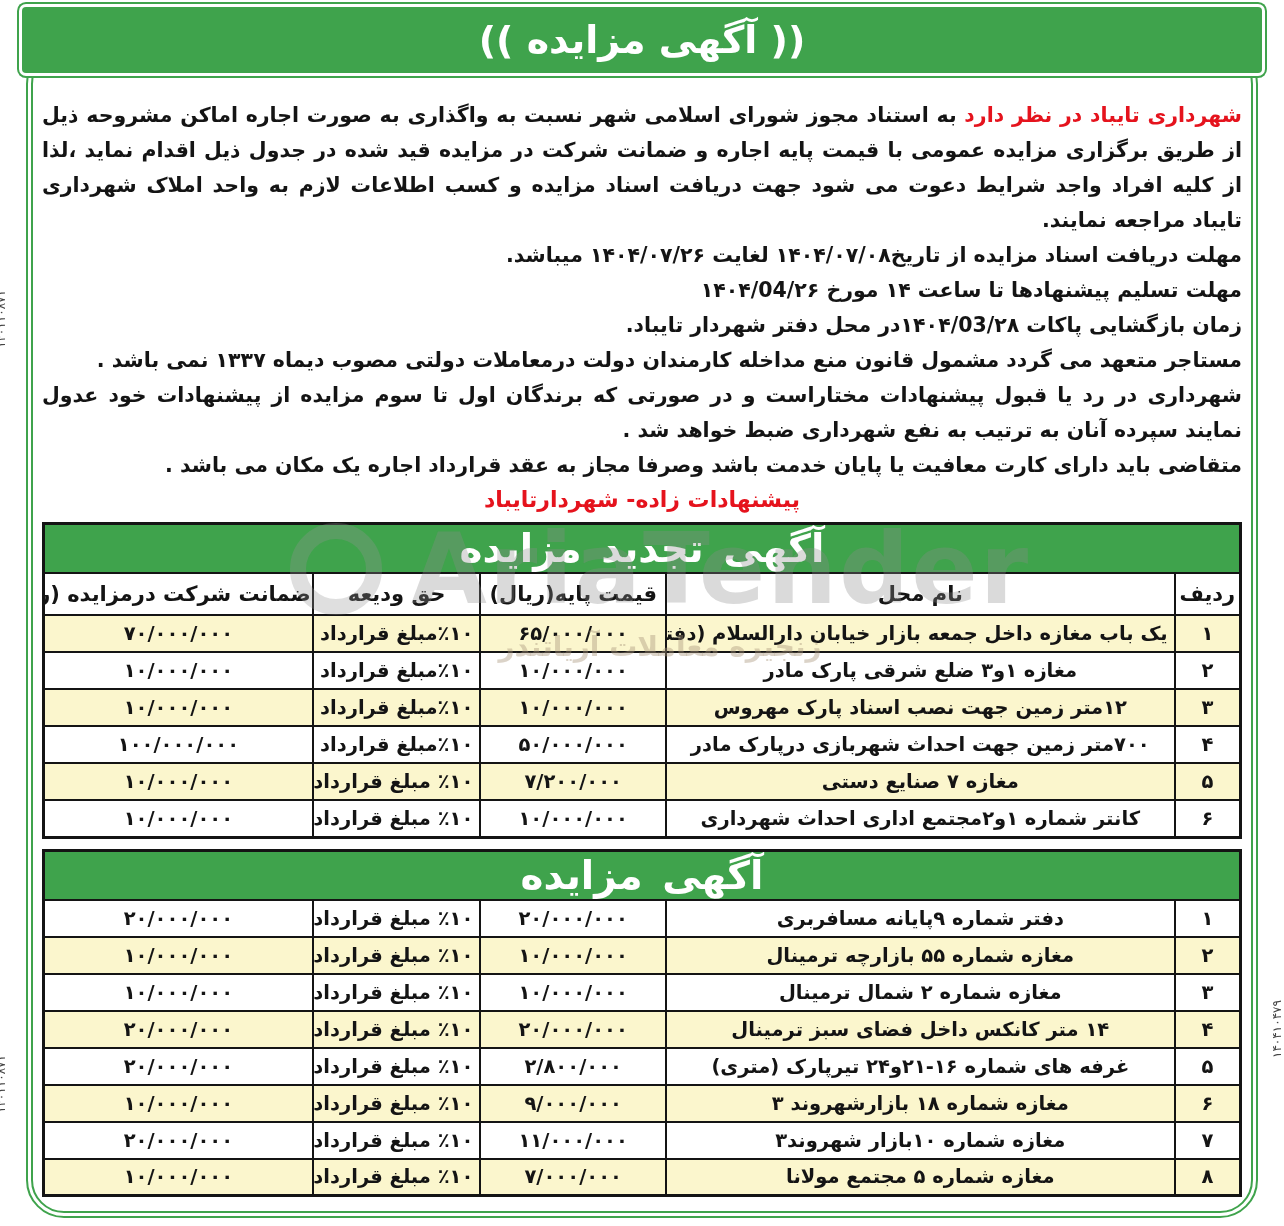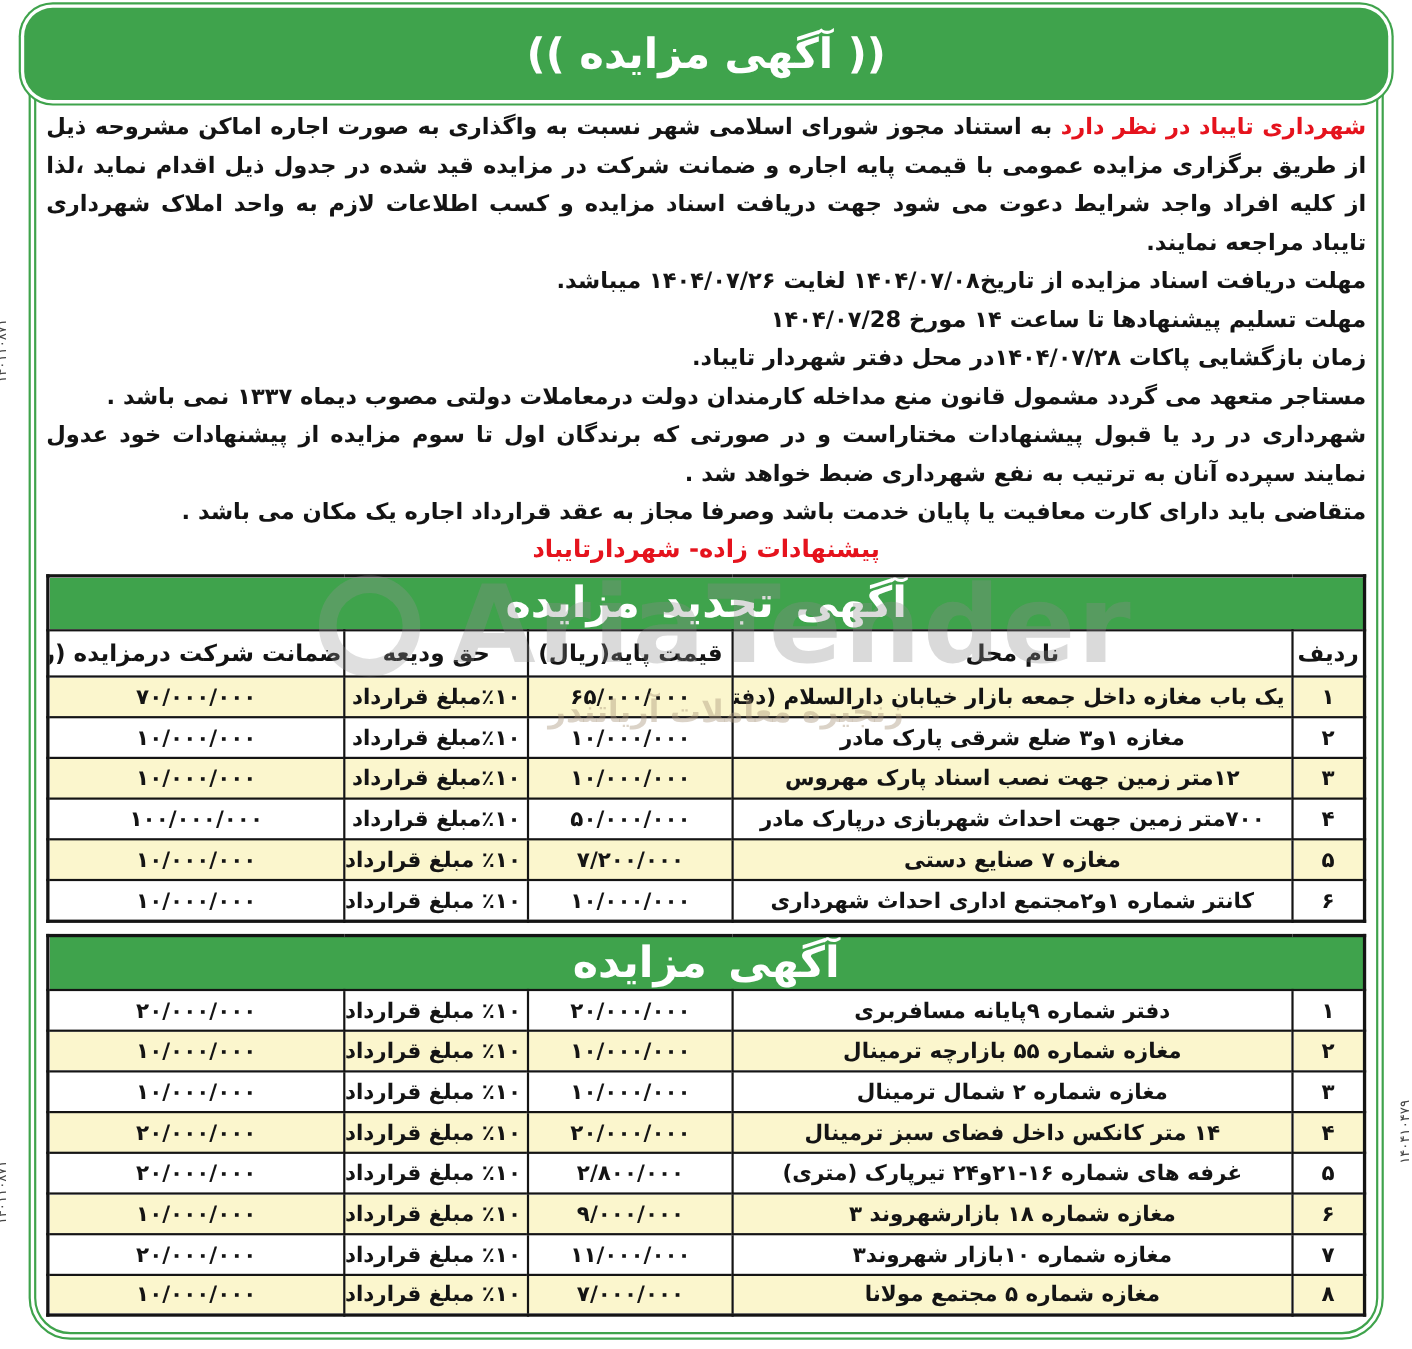--- a/index.html
+++ b/index.html
@@ -19,22 +19,22 @@
   .frame{
     position:absolute;left:26px;right:26px;top:46px;bottom:8px;
     border:2px solid var(--green);border-radius:38px;z-index:0;
   }
   .frame::after{
     content:"";position:absolute;inset:3px;
     border:2px solid var(--green);border-radius:33px;
   }
   
   .banner{
-    position:absolute;left:22px;right:22px;top:7px;height:84px;z-index:3;
-    background:var(--green);border-radius:26px;
+    position:absolute;left:22px;right:22px;top:7px;height:66px;z-index:3;
+    background:var(--green);border-radius:4px;
     box-shadow:0 0 0 3px #ffffff,0 0 0 5px var(--green);
     display:flex;align-items:center;justify-content:center;
   }
   .banner-title{color:#ffffff;font-size:38px;font-weight:bold;letter-spacing:1px;}
   
   .content{
     position:absolute;left:42px;right:42px;top:98px;z-index:2;
     direction:rtl;text-align:right;
   }
   .intro-par{
@@ -107,22 +107,22 @@
 <div class="side-code lt">۱۴۰۱۱۰۸۷۱</div>
 <div class="side-code lb">۱۴۰۱۱۰۸۷۱</div>
 <div class="side-code rb">۱۴۰۴۱۰۴۷۹</div>
 
 <div class="content">
 
   <p class="intro-par"><span class="red">شهرداری تایباد در نظر دارد</span>
     <span>به استناد مجوز شورای اسلامی شهر نسبت به واگذاری به صورت اجاره اماکن مشروحه ذیل از طریق برگزاری مزایده عمومی با قیمت پایه اجاره و ضمانت شرکت در مزایده قید شده در جدول ذیل اقدام نماید ،لذا از کلیه افراد واجد شرایط دعوت می شود جهت دریافت اسناد مزایده و کسب اطلاعات لازم به واحد املاک شهرداری تایباد مراجعه نمایند.</span></p>
 
   <p class="info-line">مهلت دریافت اسناد مزایده از تاریخ۱۴۰۴/۰۷/۰۸ لغایت ۱۴۰۴/۰۷/۲۶ میباشد.</p>
-  <p class="info-line">مهلت تسلیم پیشنهادها تا ساعت ۱۴ مورخ ۱۴۰۴/۰۷/28</p>
-  <p class="info-line">زمان بازگشایی پاکات ۱۴۰۴/۰۷/۲۸در محل دفتر شهردار تایباد.</p>
+  <p class="info-line">مهلت تسلیم پیشنهادها تا ساعت ۱۴ مورخ ۱۴۰۴/04/۲۶</p>
+  <p class="info-line">زمان بازگشایی پاکات ۱۴۰۴/03/۲۸در محل دفتر شهردار تایباد.</p>
   <p class="info-line">مستاجر متعهد می گردد مشمول قانون منع مداخله کارمندان دولت درمعاملات دولتی مصوب دیماه ۱۳۳۷ نمی باشد .</p>
   <p class="intro-par">شهرداری در رد یا قبول پیشنهادات مختاراست و در صورتی که برندگان اول تا سوم مزایده از پیشنهادات خود عدول نمایند سپرده آنان به ترتیب به نفع شهرداری ضبط خواهد شد .</p>
   <p class="info-line">متقاضی باید دارای کارت معافیت یا پایان خدمت باشد وصرفا مجاز به عقد قرارداد اجاره یک مکان می باشد .</p>
   <p class="signature">پیشنهادات زاده- شهردارتایباد</p>
 
   <table class="ad-table" dir="rtl">
     <colgroup>
       <col class="c-row">
         <col class="c-place">
         <col class="c-price">

